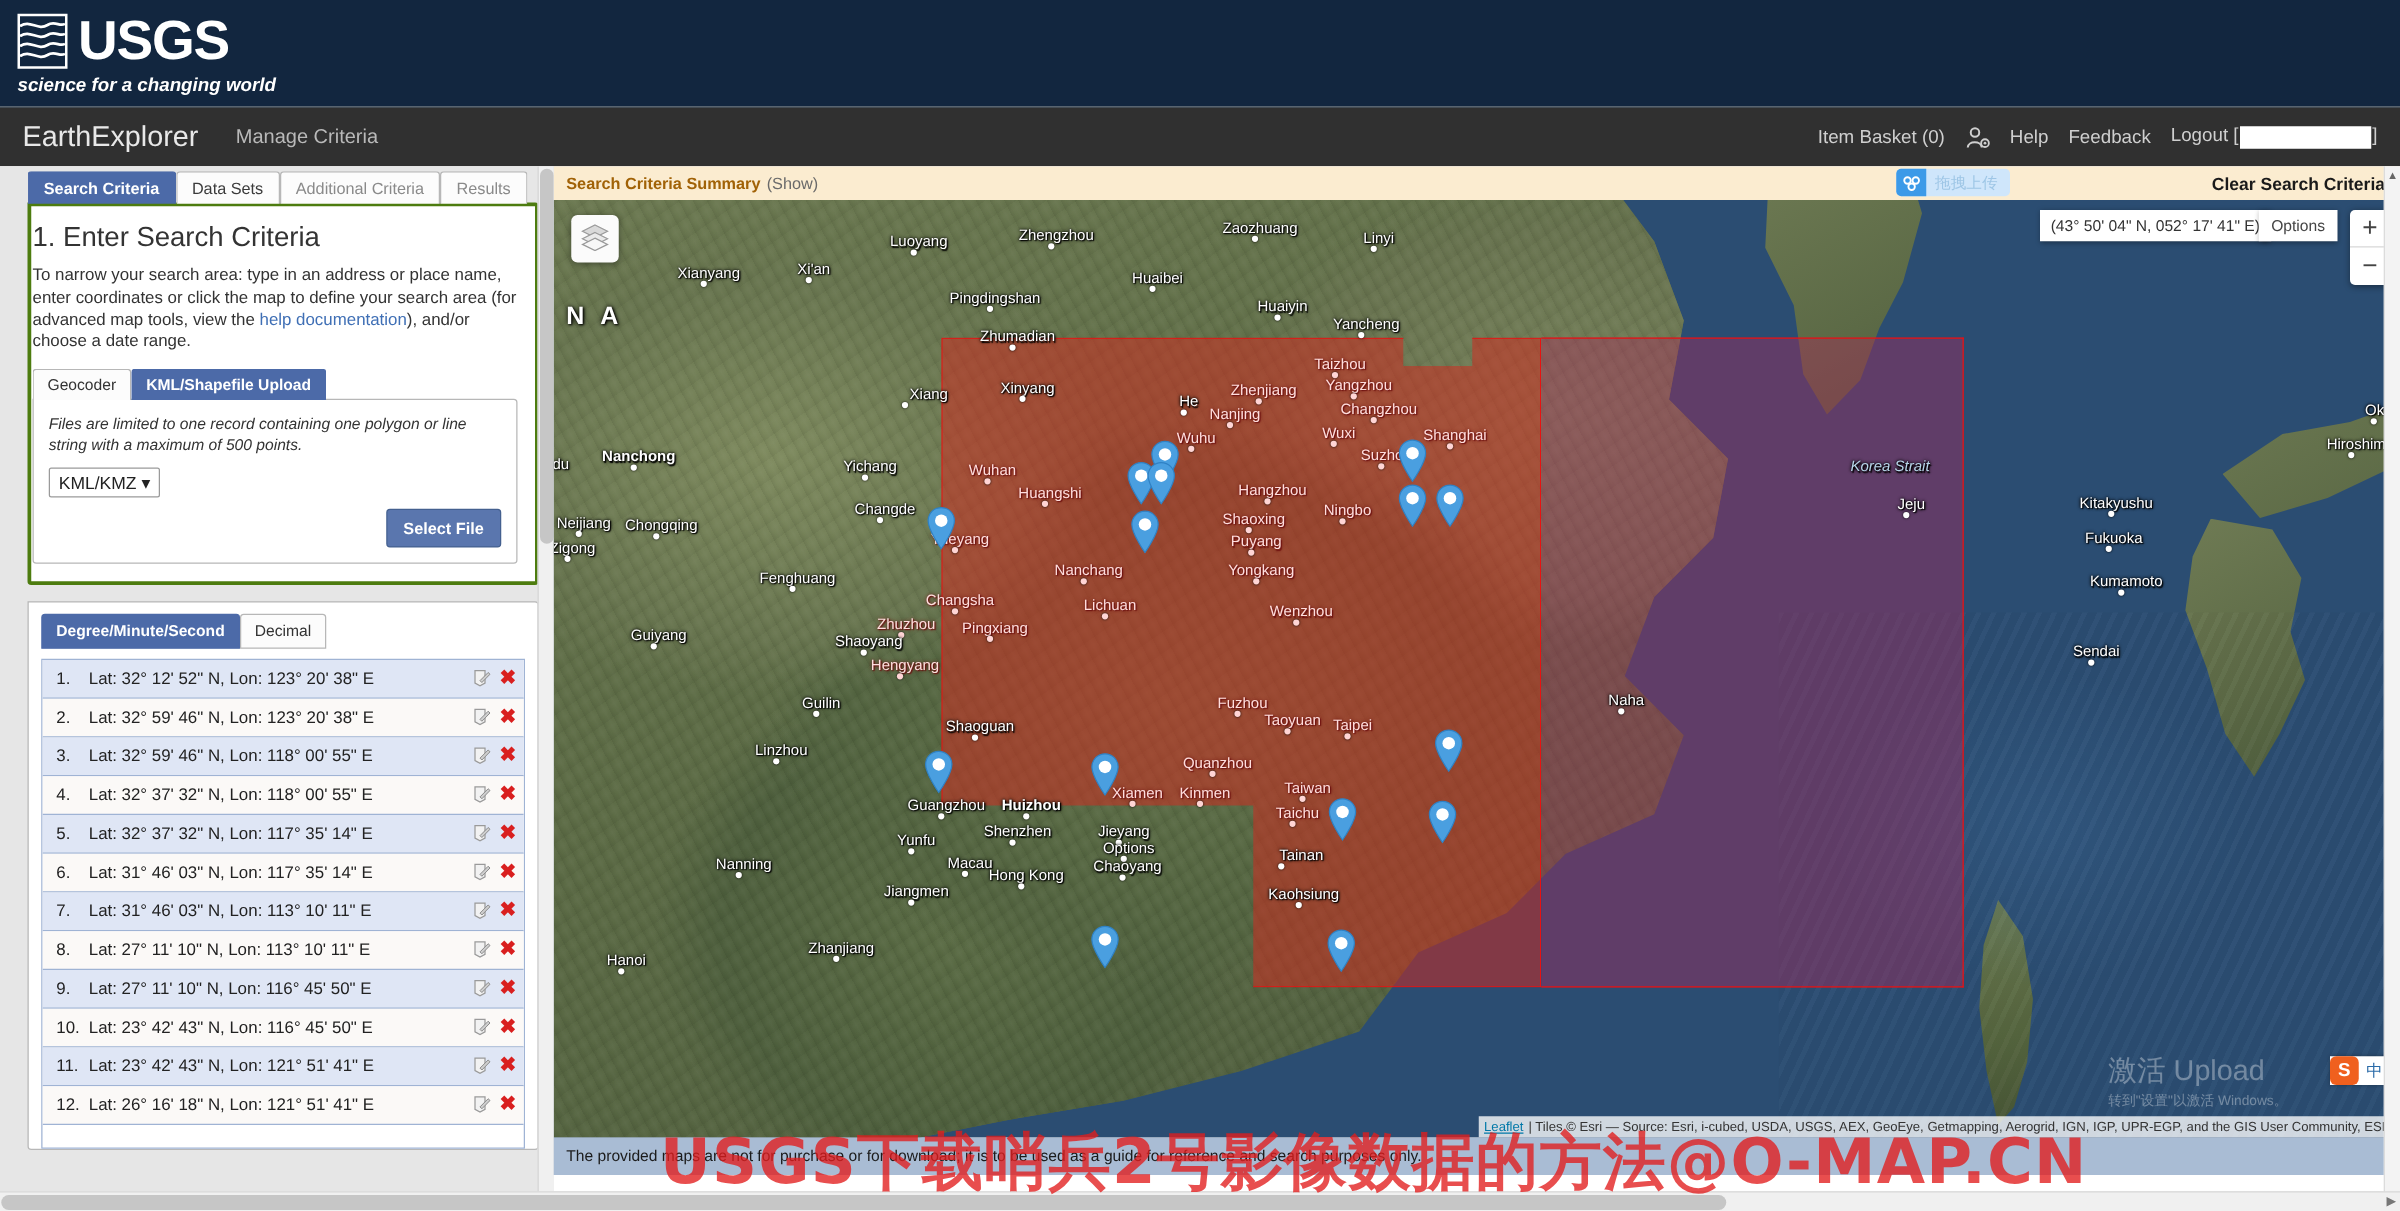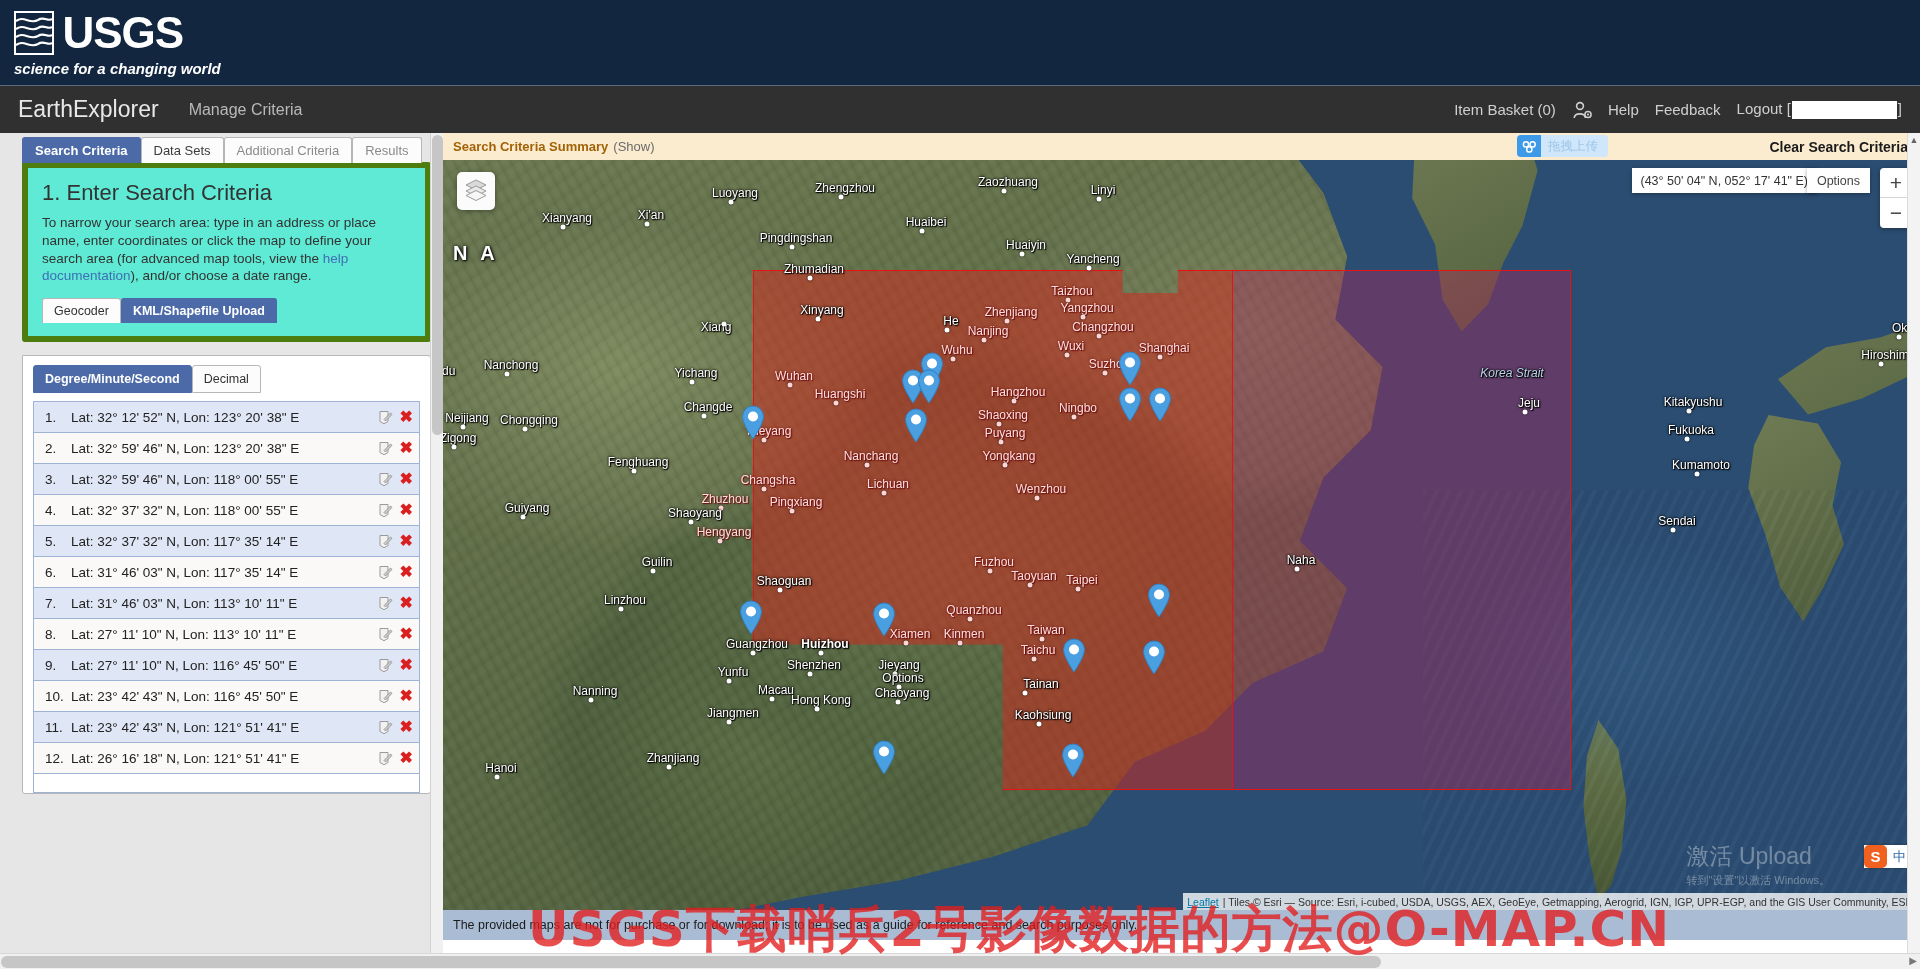--- a/index.html
+++ b/index.html
@@ -82,23 +82,23 @@
     border-radius: 3px 3px 0 0; cursor: pointer;
     position: relative; top: 1px;
   }
   .tab.dark { color: #3b3b3b; }
   .tab.active {
     background: #4c6aa8; color: #fff; font-weight: bold;
     border-color: #4c6aa8;
   }
   #criteria-box {
     margin: 0 12px 0 22px;
-    background: #5eead4;
-    border: 6px solid #4d7c0f;
-    padding: 12px 14px 14px 14px;
+    background: #ffffff;
+    border: 3px solid #4d7c0f;
+    padding: 12px 14px 14px 1px;
     border-radius: 0 3px 3px 3px;
   }
   #criteria-title {
     font-size: 22px; color: #333; font-weight: normal; margin: 0 0 8px 0;
   }
   #criteria-desc {
     font-size: 13.5px; color: #333; line-height: 1.32; margin-bottom: 12px;
   }
   #criteria-desc a { color: #3f6fb5; text-decoration: none; }
   .subtab-row { display: flex; }
@@ -449,20 +449,30 @@
       <div id="criteria-title">1. Enter Search Criteria</div>
       <div id="criteria-desc">
         <span>To narrow your search area: type in an address or place name, enter coordinates or click the map to define your search area (for advanced map tools, view the </span><a href="#">help documentation</a><span>), and/or choose a date range.</span>
       </div>
 
       <div class="subtab-row">
         <div class="subtab">Geocoder</div>
         <div class="subtab active">KML/Shapefile Upload</div>
       </div>
 
+      <div id="kml-box">
+        <div id="kml-note">Files are limited to one record containing one polygon or line string with a maximum of 500 points.</div>
+        <div id="kml-select">
+          <span>KML/KMZ</span>
+          <span>▾</span>
+        </div>
+        <div id="select-file-row">
+          <div id="select-file-btn">Select File</div>
+        </div>
+      </div>
     </div>
 
     <div id="poly-section">
       <div id="poly-body">
         <div id="dms-row">
           <div class="dmsbtn active">Degree/Minute/Second</div>
           <div class="dmsbtn">Decimal</div>
         </div>
         <div id="coord-list">
             <div class="coord-row odd">
@@ -656,21 +666,21 @@
           <div class="city" style="left: 353px; top: 78px;">Pingdingshan</div>
           <div class="city-dot" style="left: 349px; top: 87px;"></div>
           <div class="city" style="left: 583px; top: 85px;">Huaiyin</div>
           <div class="city-dot" style="left: 579px; top: 94px;"></div>
           <div class="city" style="left: 650px; top: 99px;">Yancheng</div>
           <div class="city-dot" style="left: 646px; top: 108px;"></div>
           <div class="city" style="left: 371px; top: 109px;">Zhumadian</div>
           <div class="city-dot" style="left: 367px; top: 118px;"></div>
           <div class="city inaoi" style="left: 629px; top: 131px;">Taizhou</div>
           <div class="city-dot inaoi" style="left: 625px; top: 140px;"></div>
-          <div class="city" style="left: 273px; top: 155px; margin-top: 12px;">Xiang</div>
+          <div class="city" style="left: 300px; top: 155px;">Xiang</div>
           <div class="city-dot" style="left: 281px; top: 164px;"></div>
           <div class="city" style="left: 379px; top: 150px;">Xinyang</div>
           <div class="city-dot" style="left: 375px; top: 159px;"></div>
           <div class="city inaoi" style="left: 568px; top: 152px;">Zhenjiang</div>
           <div class="city-dot inaoi" style="left: 564px; top: 161px;"></div>
           <div class="city inaoi" style="left: 644px; top: 148px;">Yangzhou</div>
           <div class="city-dot inaoi" style="left: 640px; top: 157px;"></div>
           <div class="city" style="left: 508px; top: 161px;">He</div>
           <div class="city-dot" style="left: 504px; top: 170px;"></div>
           <div class="city inaoi" style="left: 545px; top: 171px;">Nanjing</div>
@@ -679,21 +689,21 @@
           <div class="city-dot inaoi" style="left: 656px; top: 176px;"></div>
           <div class="city inaoi" style="left: 721px; top: 188px;">Shanghai</div>
           <div class="city-dot inaoi" style="left: 717px; top: 197px;"></div>
           <div class="city inaoi" style="left: 514px; top: 190px;">Wuhu</div>
           <div class="city-dot inaoi" style="left: 510px; top: 199px;"></div>
           <div class="city inaoi" style="left: 628px; top: 186px;">Wuxi</div>
           <div class="city-dot inaoi" style="left: 624px; top: 195px;"></div>
           <div class="city inaoi" style="left: 666px; top: 204px;">Suzhou</div>
           <div class="city-dot inaoi" style="left: 662px; top: 213px;"></div>
           <div class="city" style="left: -12px; top: 211px;">Chengdu</div>
-          <div class="city" style="left: 68px; top: 205px;">Nanchong</div>
+          <div class="city" style="left: 68px; top: 205px; font-weight: bold;">Nanchong</div>
           <div class="city-dot" style="left: 64px; top: 214px;"></div>
           <div class="city" style="left: 253px; top: 213px;">Yichang</div>
           <div class="city-dot" style="left: 249px; top: 222px;"></div>
           <div class="city inaoi" style="left: 351px; top: 216px;">Wuhan</div>
           <div class="city-dot inaoi" style="left: 347px; top: 225px;"></div>
           <div class="city inaoi" style="left: 575px; top: 232px;">Hangzhou</div>
           <div class="city-dot inaoi" style="left: 571px; top: 241px;"></div>
           <div class="city inaoi" style="left: 397px; top: 234px;">Huangshi</div>
           <div class="city-dot inaoi" style="left: 393px; top: 243px;"></div>
           <div class="city inaoi" style="left: 560px; top: 255px;">Shaoxing</div>

